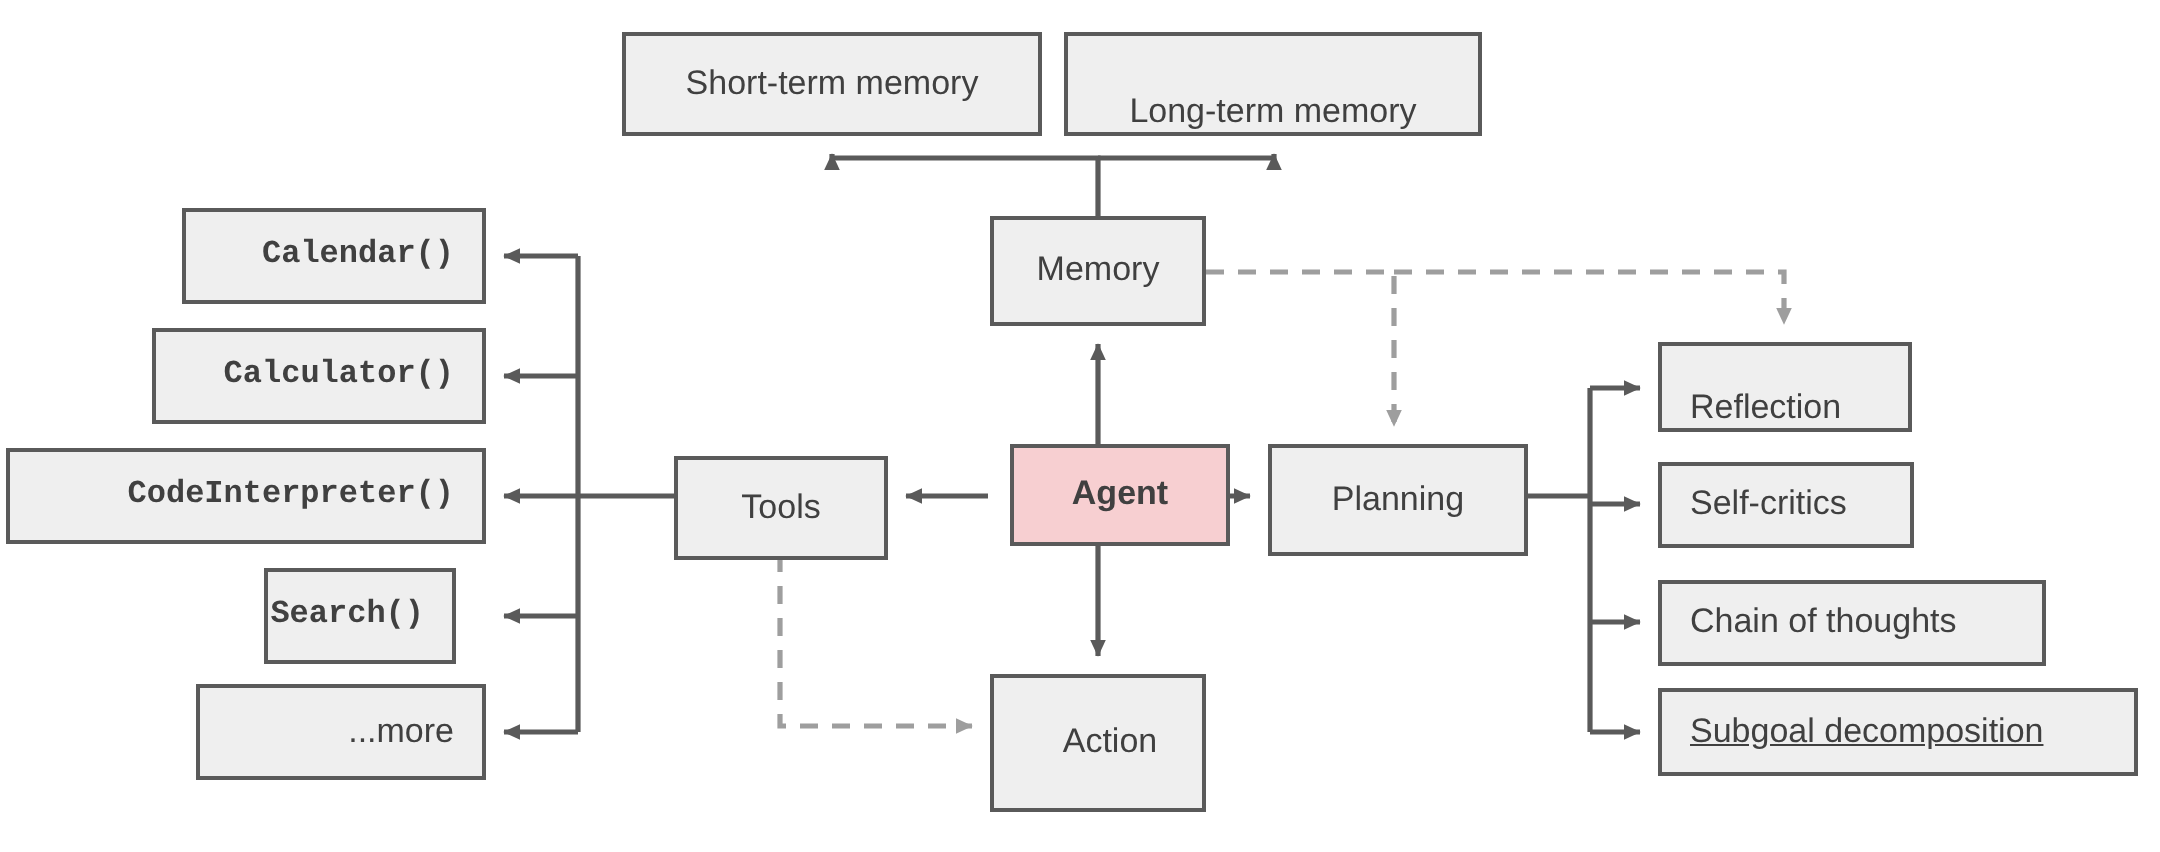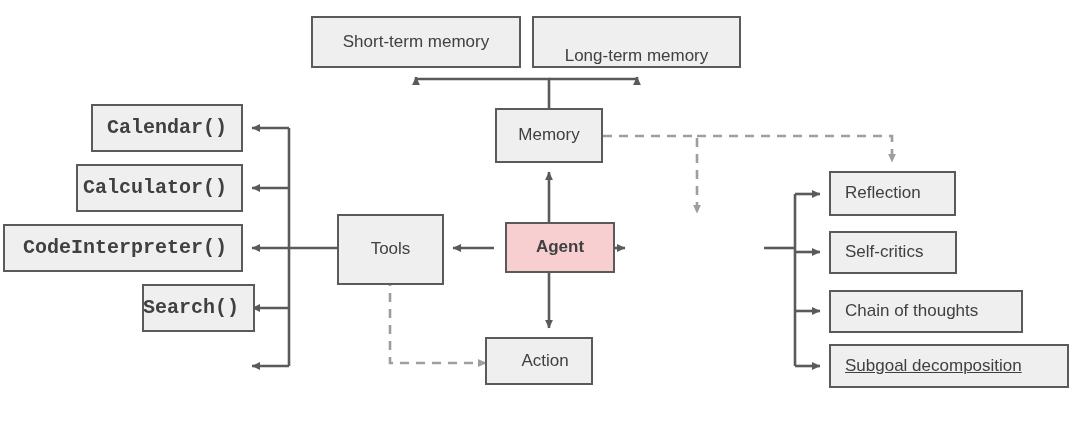--- a/index.html
+++ b/index.html
@@ -37,21 +37,21 @@
     line-height: 1.1;
     white-space: nowrap;
     z-index: 2;
   }
   .node.center { justify-content: center; }
   .node.left   { justify-content: flex-start; padding-left: 14px; }
   .node.right  { justify-content: flex-end; padding-right: 14px; }
   .node.mono {
     font-family: "Liberation Mono", "DejaVu Sans Mono", monospace;
     font-weight: 700;
-    font-size: 20px;
+    font-size: 16px;
     letter-spacing: 0px;
   }
   .node.accent {
     background: #f7cfd1;
     font-weight: 700;
   }
 </style>
 </head>
 <body>
 
@@ -116,47 +116,53 @@
   </div>
 
   <div class="node center" style="left:495px; top:108px; width:108px; height:55px;">
     <span>Memory</span>
   </div>
 
   <div class="node center accent" style="left:494px; top:222px; width:110px; height:51px;margin-left:11px;">
     <span>Agent</span>
   </div>
 
-  <div class="node center" style="left:337px; top:214px; width:107px; height:71px;">
+  <div class="node center" style="left:337px; top:228px; width:107px; height:52px;">
     <span>Tools</span>
   </div>
 
+  <div class="node center" style="left:634px; top:222px; width:130px; height:56px;">
+    <span>Planning</span>
+  </div>
 
-  <div class="node center" style="left:485px; top:337px; width:108px; height:48px;padding-left:12px;">
+  <div class="node center" style="left:495px; top:337px; width:108px; height:69px;padding-left:12px;">
     <span>Action</span>
   </div>
 
   <div class="node right mono" style="left:91px; top:104px; width:152px; height:48px;">
     <span>Calendar()</span>
   </div>
 
   <div class="node right mono" style="left:76px; top:164px; width:167px; height:48px;">
     <span>Calculator()</span>
   </div>
 
   <div class="node right mono" style="left:3px; top:224px; width:240px; height:48px;">
     <span>CodeInterpreter()</span>
   </div>
 
-  <div class="node right mono" style="left:142px; top:284px; width:113px; height:48px;">
+  <div class="node right mono" style="left:132px; top:284px; width:96px; height:48px;">
     <span>Search()</span>
   </div>
 
+  <div class="node right" style="left:98px; top:342px; width:145px; height:48px;">
+    <span>...more</span>
+  </div>
 
-  <div class="node left" style="left:829px; top:171px; width:127px; height:45px;">
+  <div class="node left" style="left:829px; top:171px; width:127px; height:45px;align-items:flex-end;">
     <span>Reflection</span>
   </div>
 
   <div class="node left" style="left:829px; top:231px; width:128px; height:43px;">
     <span>Self-critics</span>
   </div>
 
   <div class="node left" style="left:829px; top:290px; width:194px; height:43px;">
     <span>Chain of thoughts</span>
   </div>

